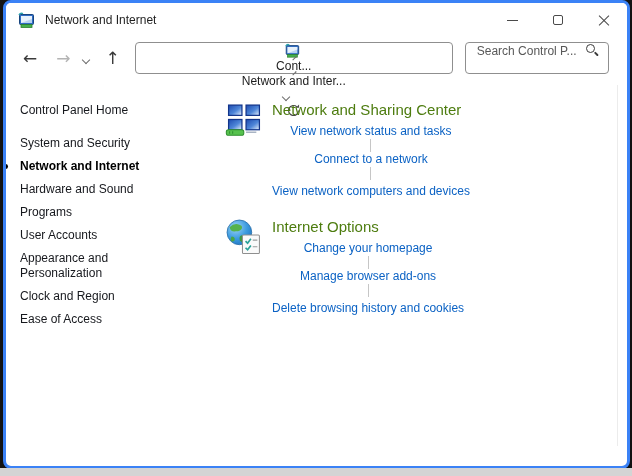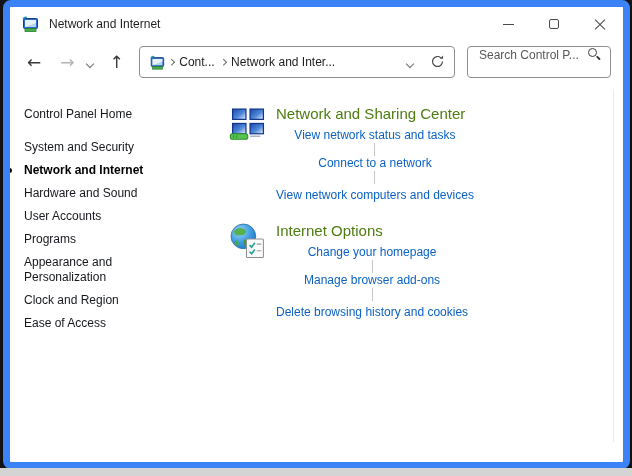--- a/index.html
+++ b/index.html
@@ -7,21 +7,21 @@
   body {
     width:632px; height:476px; overflow:hidden; position:relative;
     background:#161616;
     font-family:"Liberation Sans", sans-serif;
     -webkit-font-smoothing:antialiased;
   }
   .bottom-strip { position:absolute; left:0; bottom:0; width:632px; height:8px; background:#d4d4d4; }
 
   .window {
     position:absolute; left:3px; top:0; width:627px; height:469px;
-    background:#ffffff; border:7px solid #3b82f6; border-radius:8px;
+    background:#ffffff; border:3px solid #3b82f6; border-radius:8px;
     box-shadow:0 3px 10px rgba(0,0,0,.4); overflow:hidden;
   }
 
   
   .titlebar { height:34px; display:flex; align-items:center; padding-left:11px; background:#fff; }
   .app-icon { width:18px; height:16px; margin-right:10px; flex:none; }
   .title { font-size:12px; color:#1f1f1f; white-space:nowrap; }
   .win-controls { margin-left:auto; display:flex; height:100%; }
   .win-btn { width:46px; height:100%; display:flex; align-items:center; justify-content:center;
              background:transparent; border:none; padding:0; cursor:default; position:relative; }
@@ -39,21 +39,21 @@
              color:#3a3a3a; cursor:default; font-family:"DejaVu Sans", sans-serif; }
   .nav-back { margin-right:19px; }
   .nav-fwd  { margin-right:12px; color:#b4b4b4; }
   .nav-up   { margin-right:15px; }
   .chev { display:inline-block; width:6px; height:6px; border:solid #6d6d6d; border-width:0 1.3px 1.3px 0; }
   .chev-down { transform:rotate(45deg); margin-top:-3px; }
   .chev-right { transform:rotate(-45deg); width:4.5px; height:4.5px; border-color:#6d6d6d; }
   .recent-chev { border:none; background:transparent; padding:0 0 0 0; margin-right:17px; cursor:default; }
 
   .addressbar { display:flex; align-items:center; width:318px; height:32px; margin-right:12px;
-                border:1px solid #8f8f8f; border-radius:4px; padding:0 9px; background:#fff; }
+                border:1px solid #8f8f8f; border-radius:4px; padding:0 9px; background:#fff;flex-direction:column; }
   .cp-mini { width:16px; height:15px; flex:none; margin-right:4px; }
   .crumb { font-size:12px; color:#1b1b1b; padding:0 6px; white-space:nowrap; cursor:default; background:none; border:none; }
   .addr-spacer { flex:1; }
   .addr-chev { border:none; background:none; padding:0; margin-right:16px; cursor:default; }
   .refresh-btn { border:none; background:none; padding:0; width:16px; height:16px; cursor:default; }
 
   .searchbox { display:flex; align-items:flex-start; width:144px; height:32px;
                border:1px solid #8f8f8f; border-radius:4px; padding:0 9px; background:#fff; }
   .searchbox input { flex:1; min-width:0; border:none; outline:none; font-size:12px; color:#333;
                      font-family:"Liberation Sans", sans-serif; background:transparent; }
@@ -148,22 +148,22 @@
     </div>
   </div>
 
   <div class="body-row">
 
     <nav class="sidebar">
       <a class="side-item home"><span>Control Panel Home</span></a>
       <a class="side-item"><span>System and Security</span></a>
       <a class="side-item active"><span class="dot"></span><span>Network and Internet</span></a>
       <a class="side-item"><span>Hardware and Sound</span></a>
+      <a class="side-item"><span>Programs</span></a>
       <a class="side-item"><span>User Accounts</span></a>
-      <a class="side-item"><span>Programs</span></a>
       <a class="side-item"><span>Appearance and Personalization</span></a>
       <a class="side-item"><span>Clock and Region</span></a>
       <a class="side-item"><span>Ease of Access</span></a>
     </nav>
 
     <main class="content">
 
       <div class="section">
         <svg class="sec-icon" viewBox="0 0 36 36" width="38" height="38">
           <defs>

